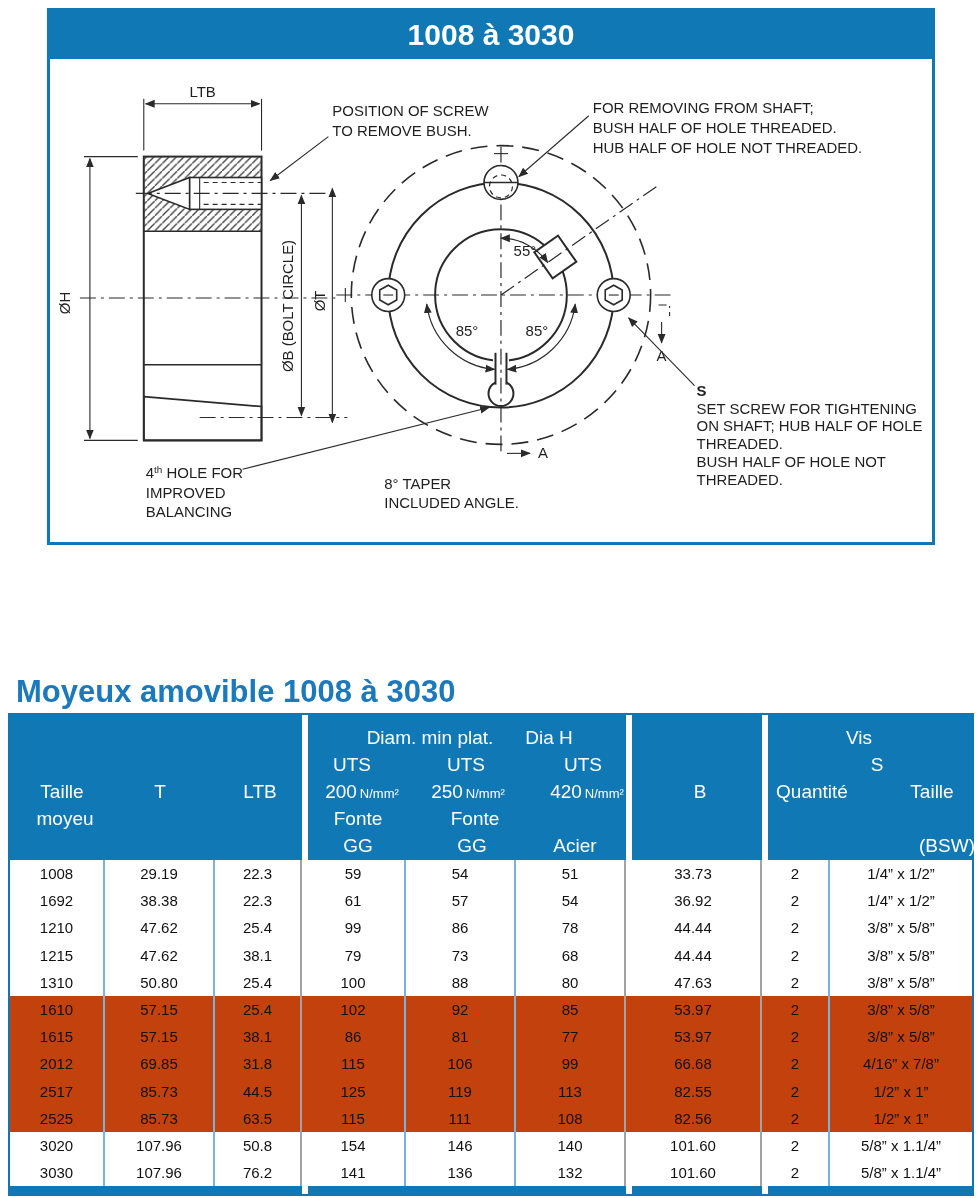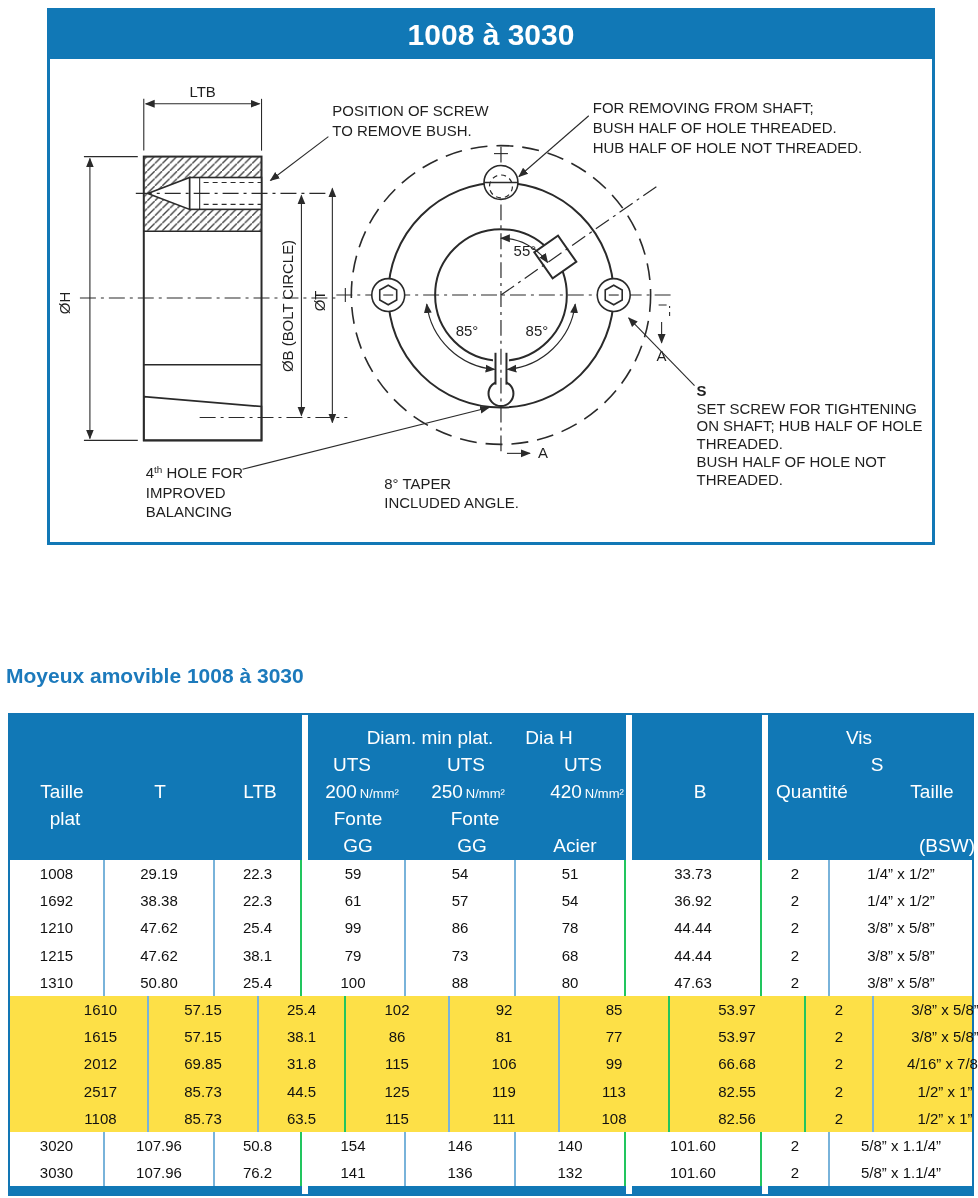--- a/index.html
+++ b/index.html
@@ -16,42 +16,42 @@
   svg text{fill:#1f1f1f;font-family:"Liberation Sans",sans-serif;font-size:15px;}
   svg .sb{font-weight:bold;}
   .ln{stroke:#2a2a2a;stroke-width:1.6;fill:none;}
   .ln2{stroke:#2a2a2a;stroke-width:2;fill:none;}
   .thin{stroke:#2a2a2a;stroke-width:1.1;fill:none;}
   .dd{stroke:#2a2a2a;stroke-width:1.2;fill:none;stroke-dasharray:16 5 3 5;}
   .dsh{stroke:#2a2a2a;stroke-width:1.2;fill:none;stroke-dasharray:5 4;}
   .wfill{fill:#fff;}
 
   
-  .heading{position:absolute;left:6px;top:664px;margin:0;color:#1c7abc;
-           font-size:21px;font-weight:bold;}
+  .heading{position:absolute;left:6px;top:664px;margin:10px;color:#1c7abc;
+           font-size:31px;font-weight:bold;}
 
   
   .tablewrap{position:absolute;left:8px;top:713px;width:962px;
              border:2px solid #1276b4;background:#fff;}
   .thead{position:relative;height:145px;background:#fff;}
   .hb{position:absolute;top:0;bottom:0;background:#1178b6;}
   .hb1{left:0;width:292px;}
   .hb2{left:298px;width:318px;}
   .hb3{left:622px;width:130px;}
   .hb4{left:758px;width:204px;}
   .hx{position:absolute;transform:translateX(-50%);white-space:nowrap;color:#fff;
       font-size:19px;line-height:20px;}
   .hx .unit{font-size:13px;margin-left:3px;}
 
   .tbody{position:relative;}
   .trow{display:grid;grid-template-columns:95px 110px 87px 104px 110px 110px 136px 68px 142px;
         height:27.2px;line-height:27.2px;font-size:15px;color:#111;}
-  .trow.hl{background:#fde047;padding-left:44px;}
+  .trow.hl{background:#c2410c;}
   .cell{text-align:center;border-right:2px solid #79b3da;overflow:hidden;box-sizing:border-box;}
-  .cell:nth-child(3),.cell:nth-child(6),.cell:nth-child(7){border-right:2px solid #22c55e;}
+  .cell:nth-child(3),.cell:nth-child(6),.cell:nth-child(7){border-right:2px solid #a3a3a3;}
   .cell:nth-child(9){border-right:none;}
 
   .tfoot{position:relative;height:8px;background:#fff;}
   .fseg{position:absolute;top:0;bottom:0;background:#1178b6;}
 </style>
 </head>
 <body>
 
 <div class="page">
 
@@ -179,21 +179,21 @@
 
   <div class="tablewrap">
 
     <div class="thead">
       <div class="hb hb1"></div>
       <div class="hb hb2"></div>
       <div class="hb hb3"></div>
       <div class="hb hb4"></div>
 
       <span class="hx" style="left:52px;top:67px">Taille</span>
-      <span class="hx" style="left:55px;top:94px">plat</span>
+      <span class="hx" style="left:55px;top:94px">moyeu</span>
       <span class="hx" style="left:150px;top:67px">T</span>
       <span class="hx" style="left:250px;top:67px">LTB</span>
 
       <span class="hx" style="left:420px;top:13px">Diam. min plat.</span>
       <span class="hx" style="left:539px;top:13px">Dia H</span>
       <span class="hx" style="left:342px;top:40px">UTS</span>
       <span class="hx" style="left:456px;top:40px">UTS</span>
       <span class="hx" style="left:573px;top:40px">UTS</span>
       <span class="hx" style="left:352px;top:67px"><span>200</span><span class="unit">N/mm²</span></span>
       <span class="hx" style="left:458px;top:67px"><span>250</span><span class="unit">N/mm²</span></span>
@@ -307,21 +307,21 @@
           <div class="cell">85.73</div>
           <div class="cell">44.5</div>
           <div class="cell">125</div>
           <div class="cell">119</div>
           <div class="cell">113</div>
           <div class="cell">82.55</div>
           <div class="cell">2</div>
           <div class="cell">1/2” x 1”</div>
         </div>
       <div class="trow hl">
-          <div class="cell">1108</div>
+          <div class="cell">2525</div>
           <div class="cell">85.73</div>
           <div class="cell">63.5</div>
           <div class="cell">115</div>
           <div class="cell">111</div>
           <div class="cell">108</div>
           <div class="cell">82.56</div>
           <div class="cell">2</div>
           <div class="cell">1/2” x 1”</div>
         </div>
       <div class="trow">

